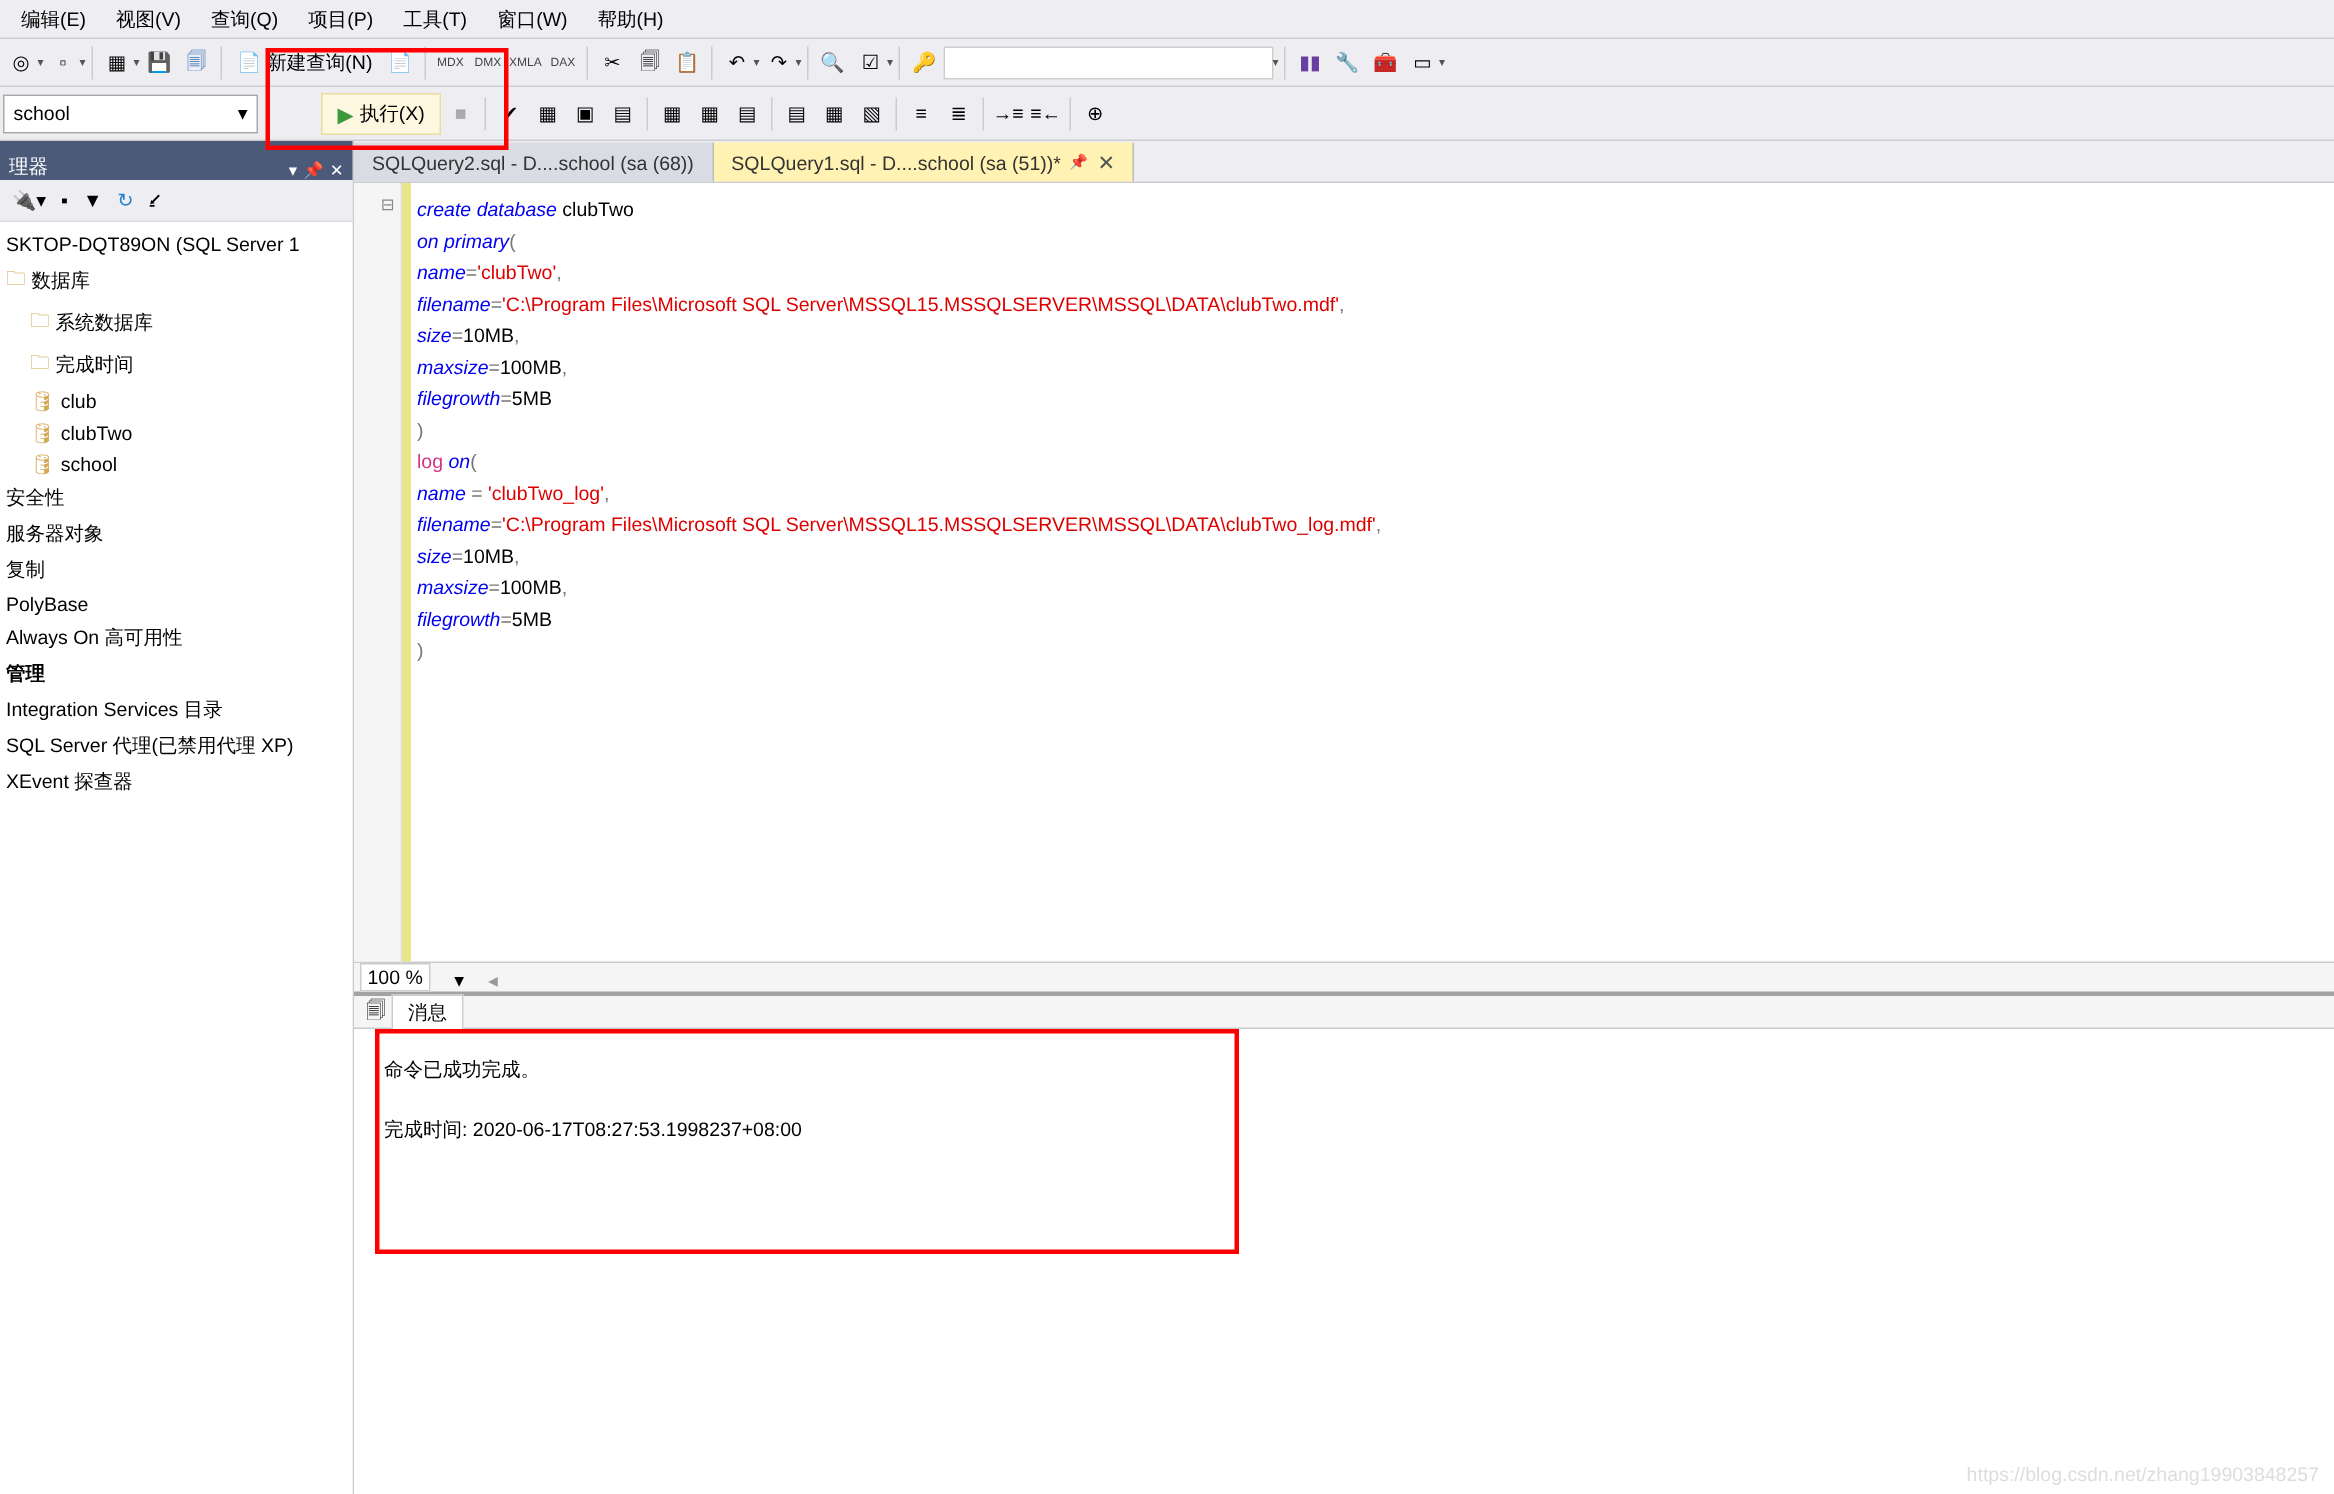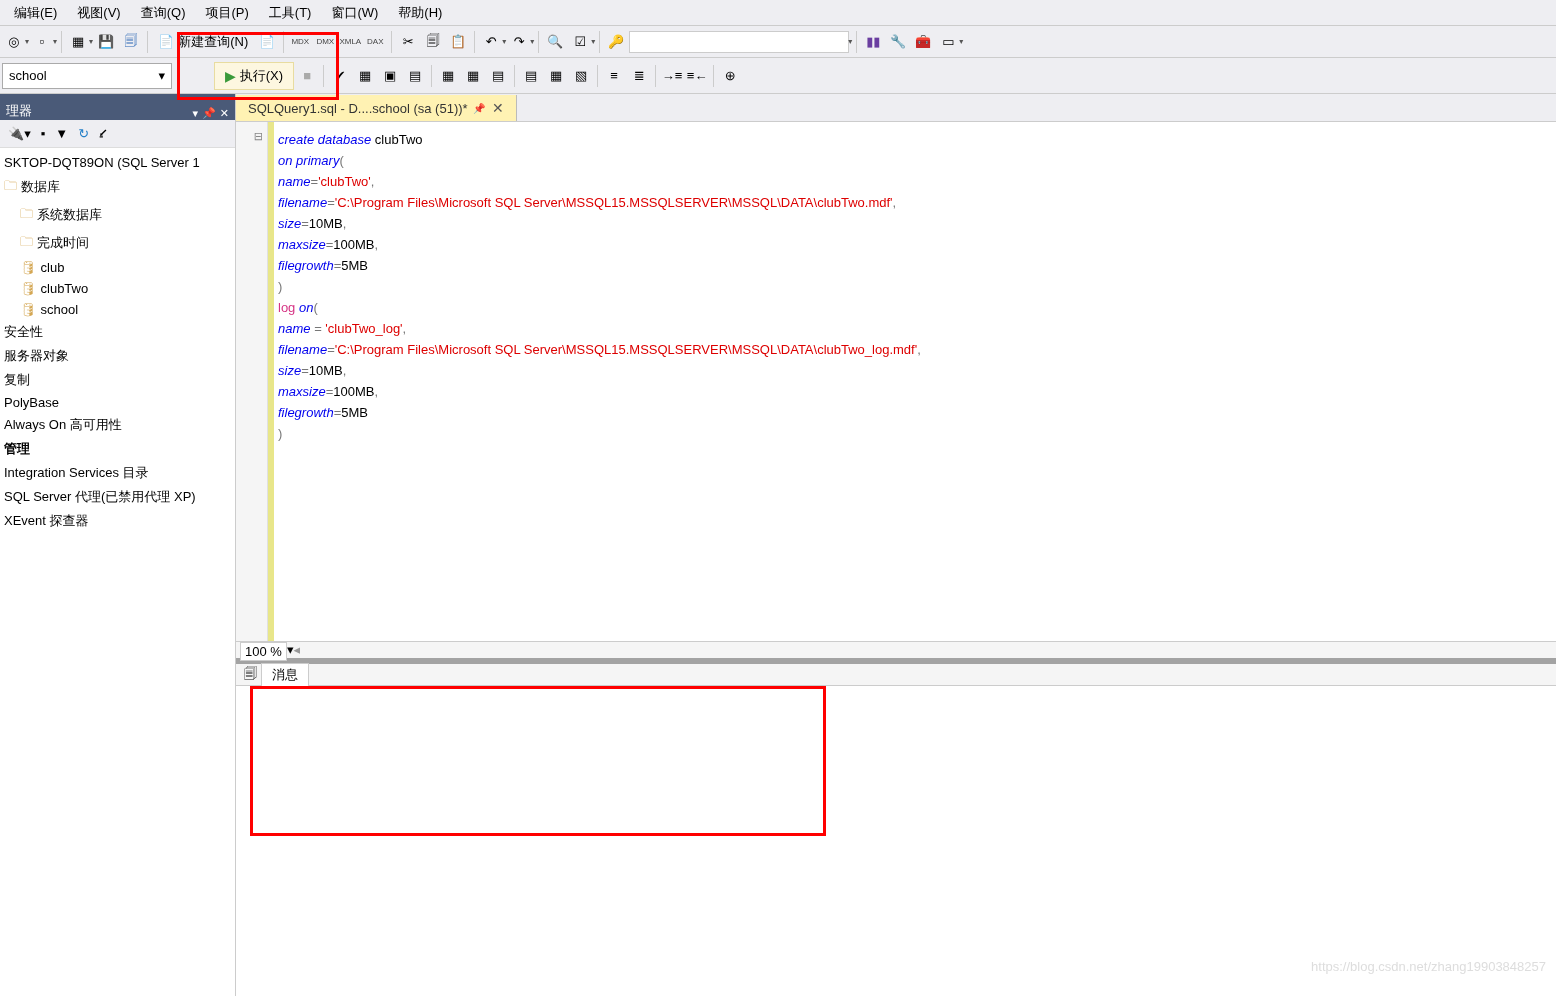--- a/index.html
+++ b/index.html
@@ -45,31 +45,31 @@
 .editor-wrap { flex: 0 0 520px; display: flex; border-bottom: 1px solid #ccc; }
 .margin { width: 32px; background: #f5f5f5; border-right: 1px solid #e0e0e0; padding-top: 8px; text-align: right; }
 .margin .collapse { color: #888; font-size: 11px; padding-right: 4px; }
 .left-marker { width: 6px; background: #e8e68a; }
 .editor { flex: 1; padding: 8px 4px; font-family: "Courier New", monospace; font-size: 15px; line-height: 20px; white-space: pre; overflow: auto; }
 .kw-blue { color: #0000ee; font-style: italic; }
 .kw-gray { color: #777; }
 .kw-hotpink { color: #d63384; }
 .kw-str { color: #dd0000; }
 
-.zoom { height: 22px; display: flex; align-items: flex-start; padding: 0 4px; border-bottom: 6px solid #a3a3a3; background: #f5f5f5; gap: 0; }
+.zoom { height: 22px; display: flex; align-items: flex-end; padding: 0 4px; border-bottom: 3px solid #a3a3a3; background: #f5f5f5; gap: 16px; }
 
 .msgtab { height: 22px; display: flex; align-items: center; padding: 0 8px; border-bottom: 1px solid #ccc; background: #f5f5f5; }
 .msgtab-btn { padding: 2px 10px; border: 1px solid #ccc; border-bottom: none; background: white; font-size: 13px; }
 
 .msg-panel { flex: 1; position: relative; background: white; padding: 8px; }
 .redbox2 { position: absolute; top: 0px; left: 14px; width: 576px; height: 150px; border: 3px solid red; pointer-events: none; }
 .msg-text { padding: 10px 12px; font-size: 14px; font-family: "Microsoft YaHei"; }
 .msg-text p { margin-bottom: 6px; }
 
-.watermark { position: absolute; bottom: 22px; right: 10px; color: #ddd; font-size: 13px; }
+.watermark { position: absolute; bottom: 6px; right: 10px; color: #ddd; font-size: 13px; }
 </style>
 </head>
 <body>
 
 <div class="menubar">
   <span>编辑(E)</span>
   <span>视图(V)</span>
   <span>查询(Q)</span>
   <span>项目(P)</span>
   <span>工具(T)</span>
@@ -239,20 +239,23 @@
           </div>
           <div class="tree-item" style="padding-left: 4px;">
             <span>XEvent 探查器</span>
           </div>
         </div>
     </div>
   </div>
 
   <div class="editor-area">
     <div class="tabs">
+      <div class="tab">
+        <span>SQLQuery2.sql - D....school (sa (68))</span>
+      </div>
       <div class="tab active">
         <span>SQLQuery1.sql - D....school (sa (51))*</span>
         <span class="pin">📌</span>
         <span class="close">✕</span>
       </div>
     </div>
 
     <div class="editor-wrap">
       <div class="margin">
           <div class="collapse">⊟</div>
@@ -281,17 +284,21 @@
       <span style="color:#999">◂</span>
     </div>
 
     <div class="msgtab">
       <span style="margin-right:4px">🗐</span>
       <div class="msgtab-btn">消息</div>
     </div>
 
     <div class="msg-panel">
       <div class="redbox2"></div>
+      <div class="msg-text">
+        <p>命令已成功完成。</p><br>
+        <p>完成时间: 2020-06-17T08:27:53.1998237+08:00</p>
+      </div>
     </div>
   </div>
 </div>
 
 <div class="watermark">https://blog.csdn.net/zhang19903848257</div>
 
 </body></html>

